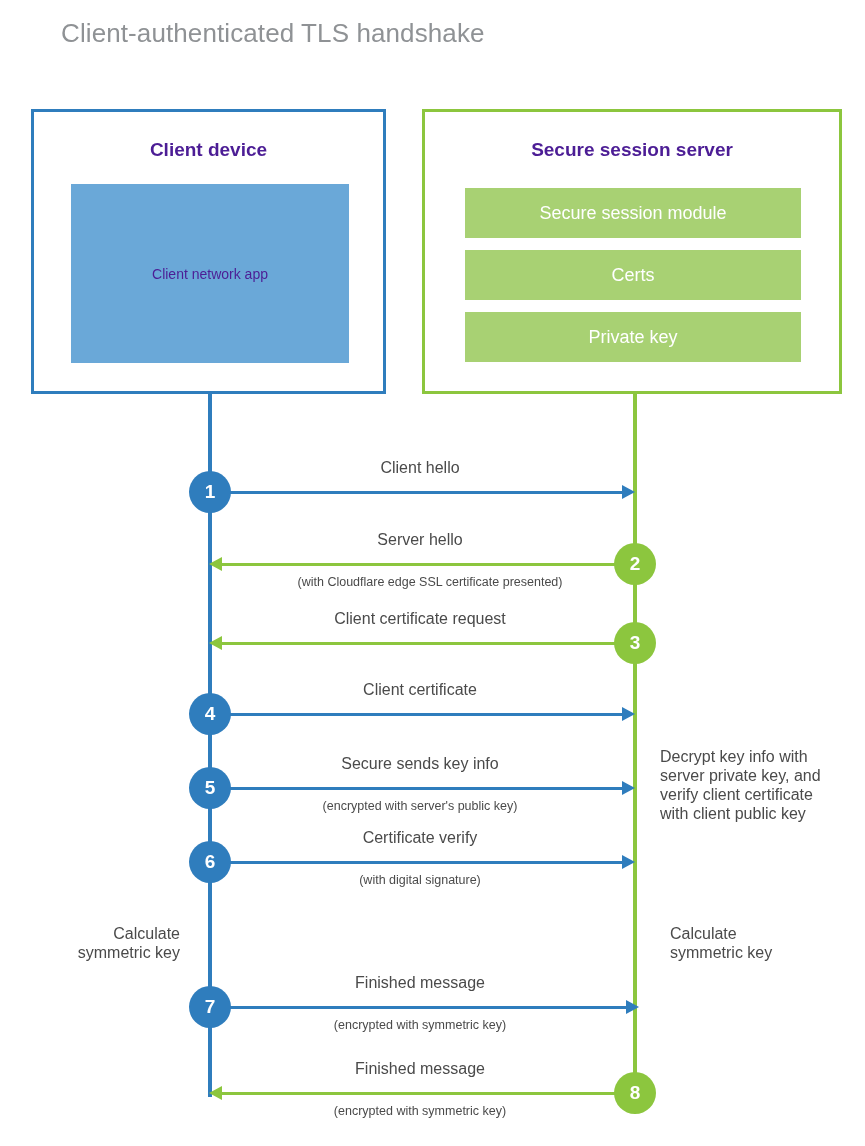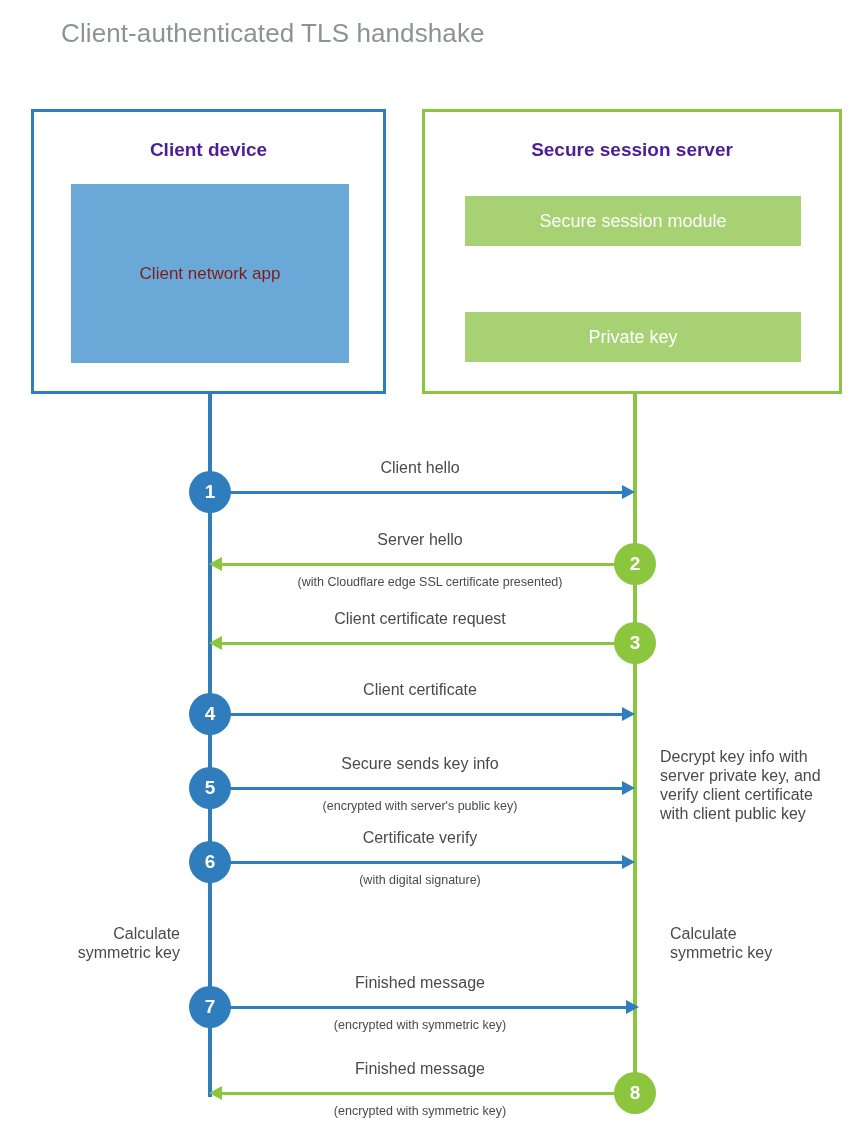--- a/index.html
+++ b/index.html
@@ -71,40 +71,40 @@
     left: 37px;
     top: 72px;
     width: 278px;
     height: 179px;
     background: #6aa8d8;
     display: flex;
     align-items: center;
     justify-content: center;
   }
   .client-app-label {
-    color: #7f1d1d;
-    font-size: 17px;
+    color: #4c1d95;
+    font-size: 14px;
     line-height: 26px;
     text-align: center;
     width: 170px;
   }
 
   .server-module {
     position: absolute;
     left: 40px;
     width: 336px;
     height: 50px;
     background: #a8d173;
     display: flex;
     align-items: center;
     justify-content: center;
     color: #ffffff;
     font-size: 18px;
   }
-  .server-module.m0 { top: 76px; margin-top: 8px; }
+  .server-module.m0 { top: 76px; }
   .server-module.m1 { top: 138px; }
   .server-module.m2 { top: 200px; }
 
   
   .lifeline {
     position: absolute;
     width: 4px;
   }
   #client-lifeline {
     left: 208px;
@@ -204,20 +204,23 @@
     <div class="client-app-box">
       <div class="client-app-label">Client network app</div>
     </div>
   </div>
 
   <div class="participant-box" id="server-box">
     <div class="participant-title">Secure session server</div>
     <div class="server-module m0">
       <span>Secure session module</span>
     </div>
+    <div class="server-module m1">
+      <span>Certs</span>
+    </div>
     <div class="server-module m2">
       <span>Private key</span>
     </div>
   </div>
 
   <div class="lifeline" id="client-lifeline"></div>
   <div class="lifeline" id="server-lifeline"></div>
 
   <div class="message dir-c2s" style="top:492px">
     <div class="msg-line" style="left:210px; width:420px;"></div>

